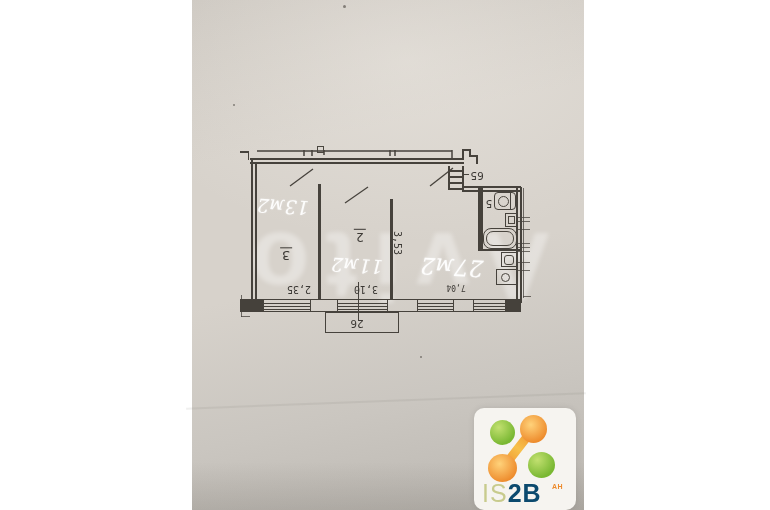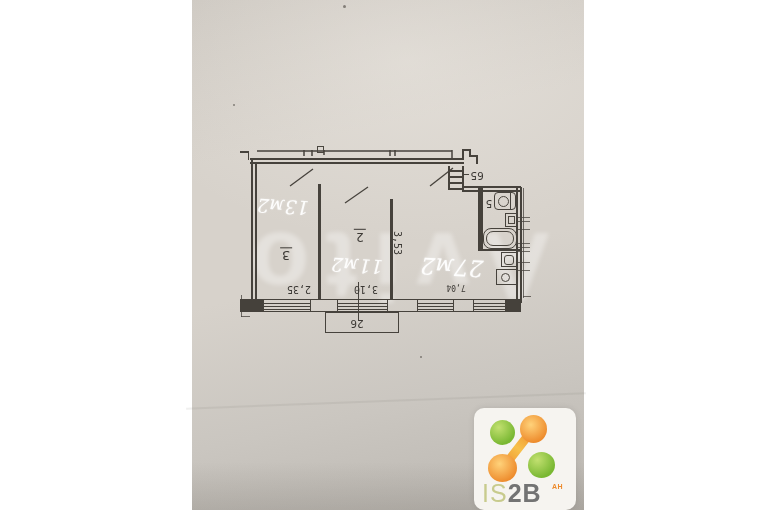--- a/index.html
+++ b/index.html
@@ -46,21 +46,21 @@
   .logo-card{position:absolute;left:474px;top:408px;width:102px;height:102px;
     background:#f6f4f0;border-radius:10px;box-shadow:0 0 6px rgba(0,0,0,.10);}
   .blob{position:absolute;border-radius:50%;}
   .blob.green{background:radial-gradient(circle at 35% 30%,#c2e070,#7ab833 70%);}
   .blob.orange{background:radial-gradient(circle at 40% 35%,#ffd27a,#ed8a2b 75%);}
   .connector{position:absolute;left:493px;top:444px;width:50px;height:9px;border-radius:5px;
     background:linear-gradient(90deg,#ed8a2b,#f7c14b 50%,#ed8a2b);transform:rotate(128deg);}
   .logo-text{position:absolute;left:482px;top:481px;white-space:nowrap;
     font-family:"Liberation Sans",sans-serif;font-size:25px;letter-spacing:1px;line-height:1;}
   .logo-light{color:#c8cb8d;font-weight:400;}
-  .logo-bold{color:#737373;font-weight:700;}
+  .logo-bold{color:#0c4a6e;font-weight:700;}
   .logo-suffix{position:absolute;left:552px;top:483px;font-size:7px;font-weight:700;
     color:#ed8a2b;letter-spacing:.5px;line-height:1.1;}
 </style>
 </head>
 <body>
 
 <div class="stage">
 
   <div class="photo"></div>
   <div class="photo-shadow-bottom"></div>

